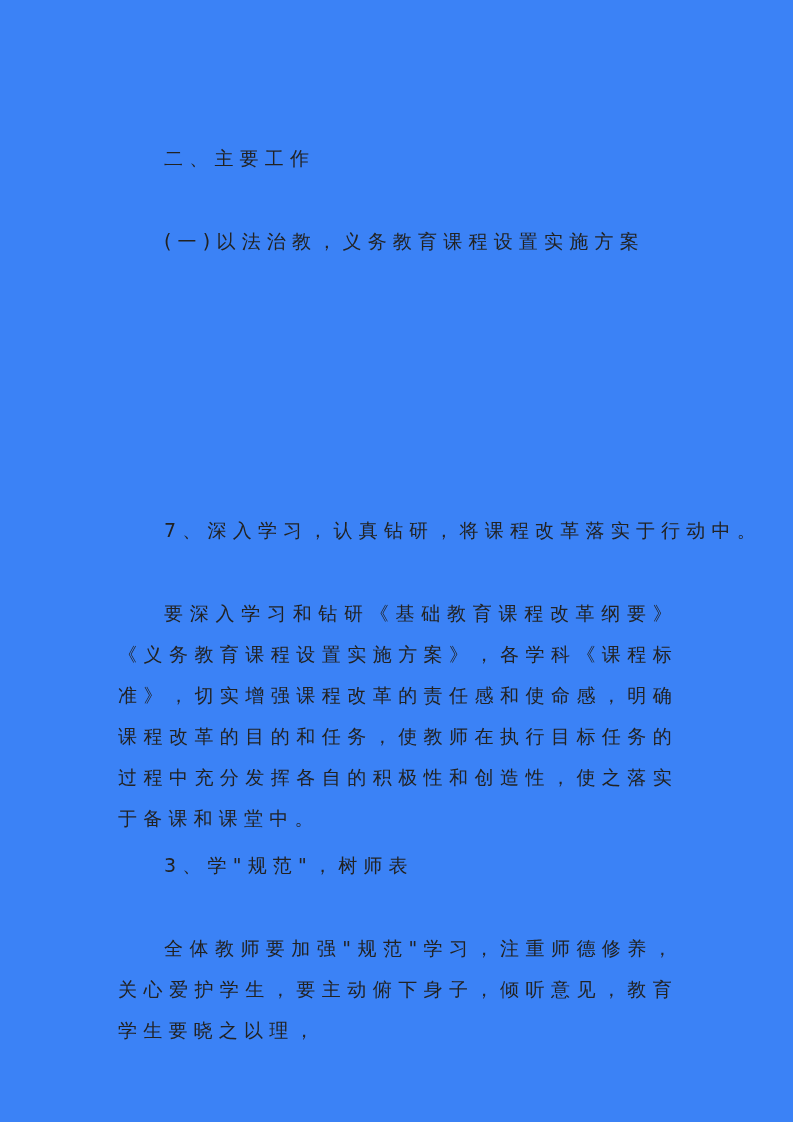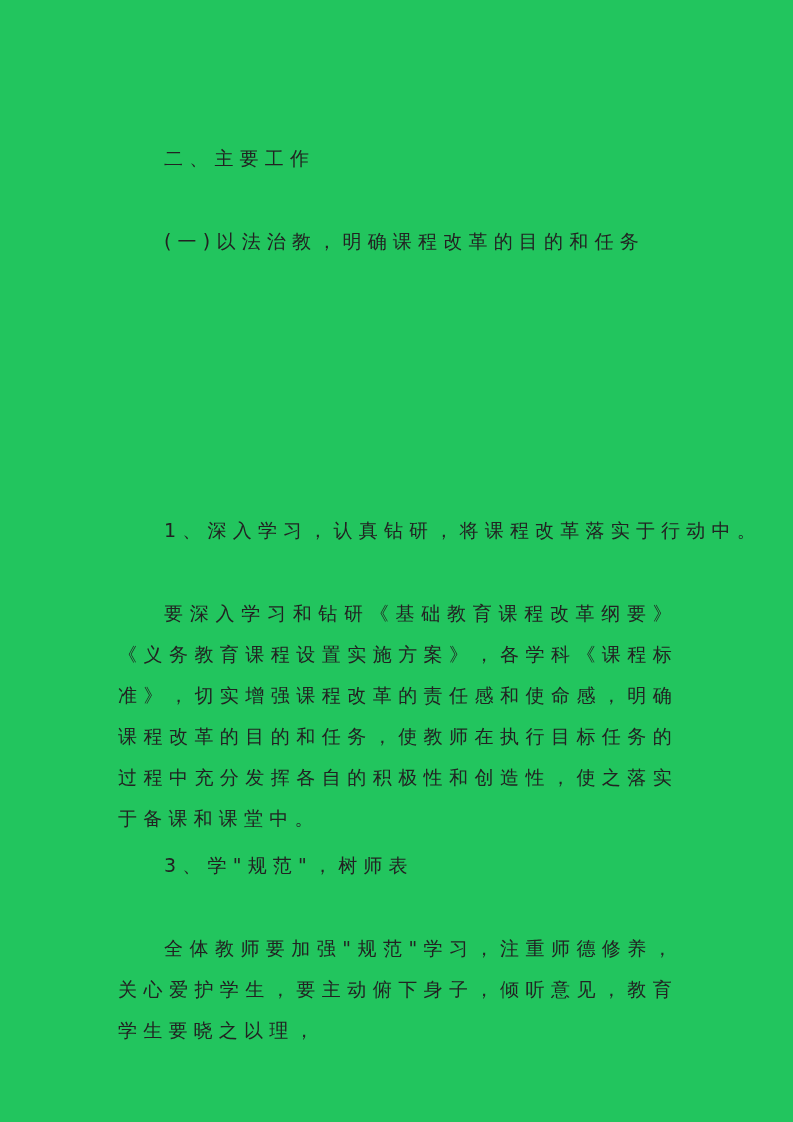--- a/index.html
+++ b/index.html
@@ -14,21 +14,21 @@
       overflow: hidden;
       font-family: "DejaVu Sans", "Liberation Sans", sans-serif;
       color: #1a1a1a;
     }
     .page {
       position: absolute;
       left: 0;
       top: 0;
       width: 793px;
       height: 1122px;
-      background: #22c55e;
+      background: #3b82f6;
     }
     .line {
       position: absolute;
       left: 118px;
       width: 560px;
       font-size: 19px;
       letter-spacing: 6.2px;
       line-height: 41px;
       white-space: nowrap;
       color: #222;
@@ -48,24 +48,24 @@
       word-break: break-all;
     }
   </style>
 </head>
 <body>
 
 <div class="page">
 
   <div class="line indent" style="top:138px;">二、主要工作</div>
 
-  <div class="line indent" style="top:221px;">(一)以法治教，明确课程改革的目的和任务</div>
+  <div class="line indent" style="top:221px;">(一)以法治教，义务教育课程设置实施方案</div>
 
 
-  <div class="line indent" style="top:510px;">1、深入学习，认真钻研，将课程改革落实于行动中。</div>
+  <div class="line indent" style="top:510px;">7、深入学习，认真钻研，将课程改革落实于行动中。</div>
 
   <div class="para" style="top:593px;">要深入学习和钻研《基础教育课程改革纲要》《义务教育课程设置实施方案》，各学科《课程标准》，切实增强课程改革的责任感和使命感，明确课程改革的目的和任务，使教师在执行目标任务的过程中充分发挥各自的积极性和创造性，使之落实于备课和课堂中。</div>
 
   <div class="line indent" style="top:845px;">3、学"规范"，树师表</div>
 
   <div class="para" style="top:928px;">全体教师要加强"规范"学习，注重师德修养，关心爱护学生，要主动俯下身子，倾听意见，教育学生要晓之以理，</div>
 
 </div>
 
 </body></html>

